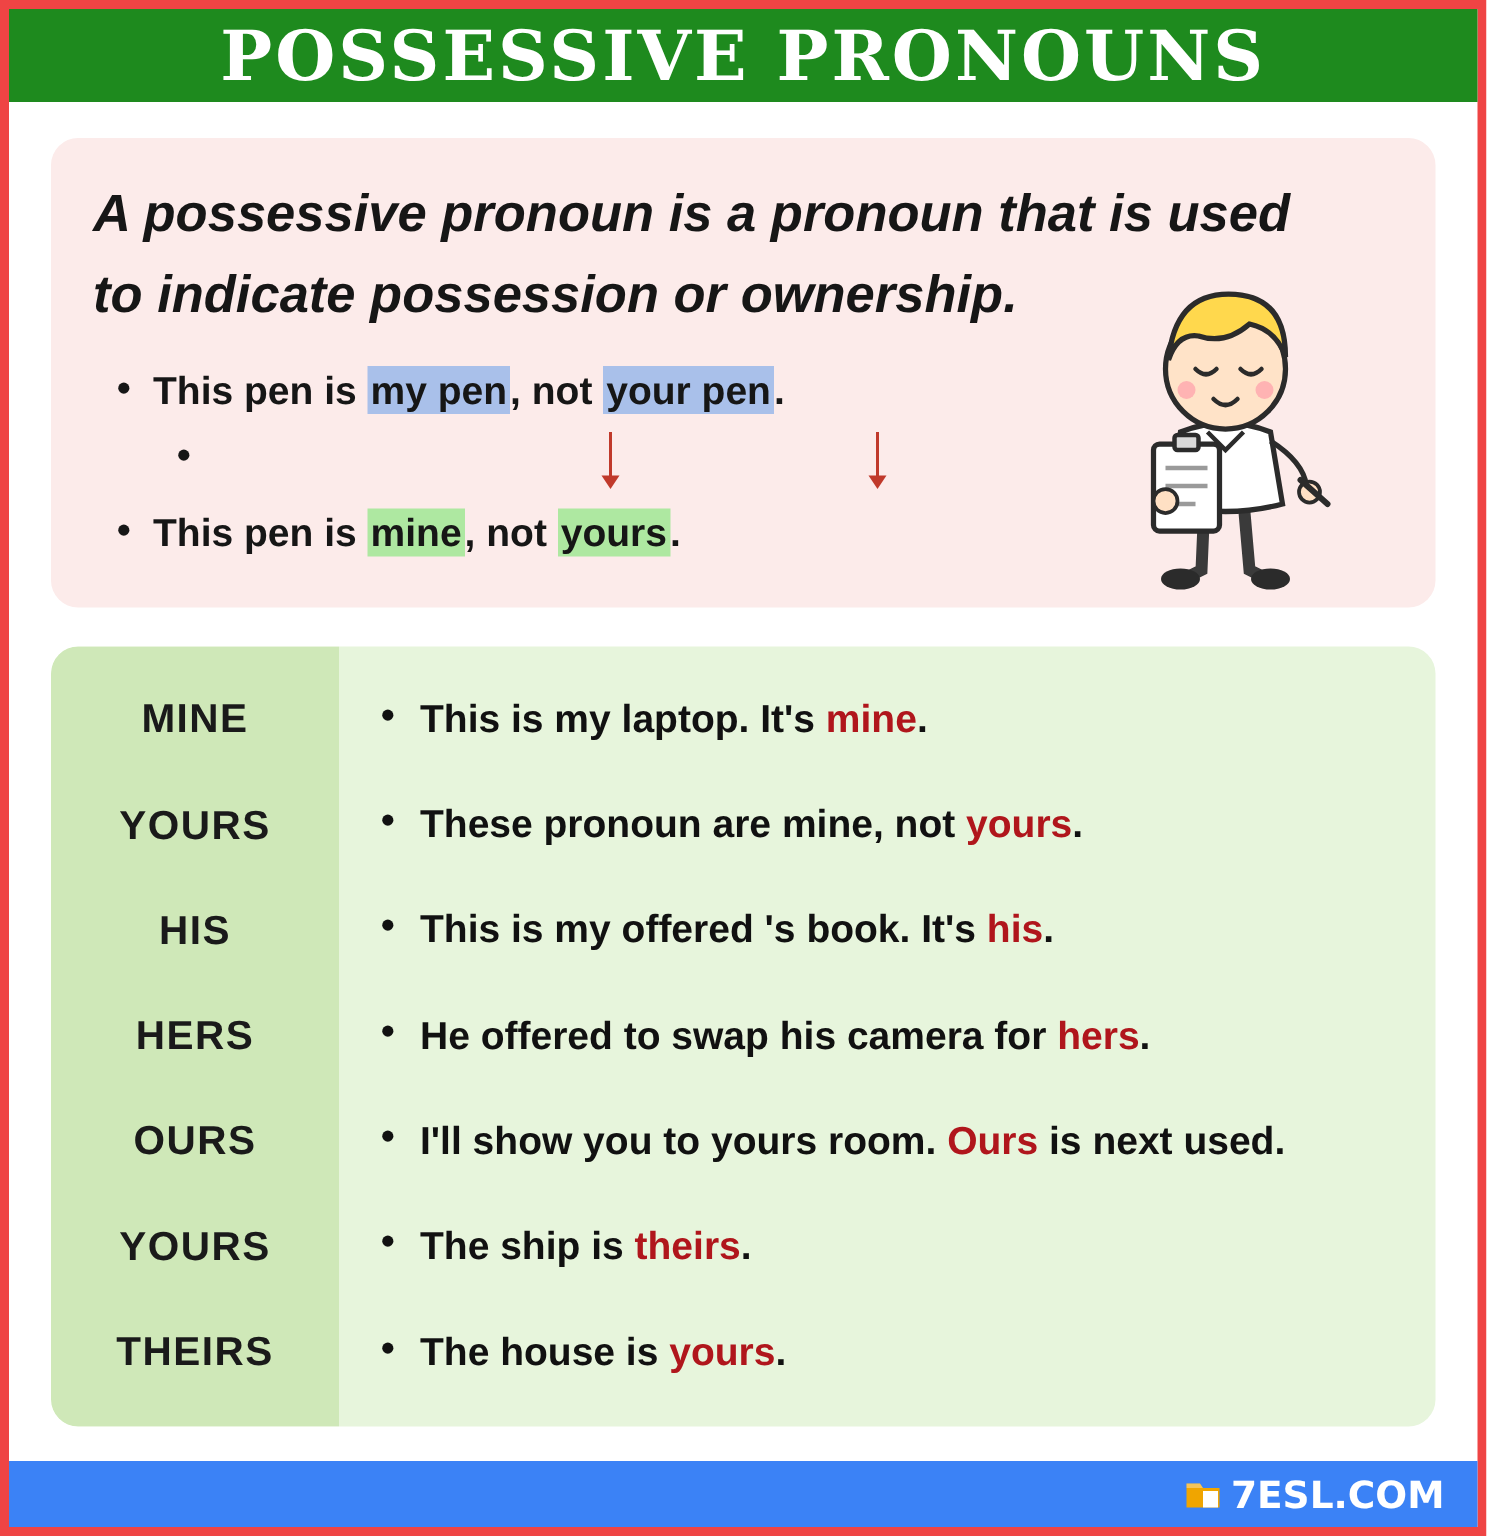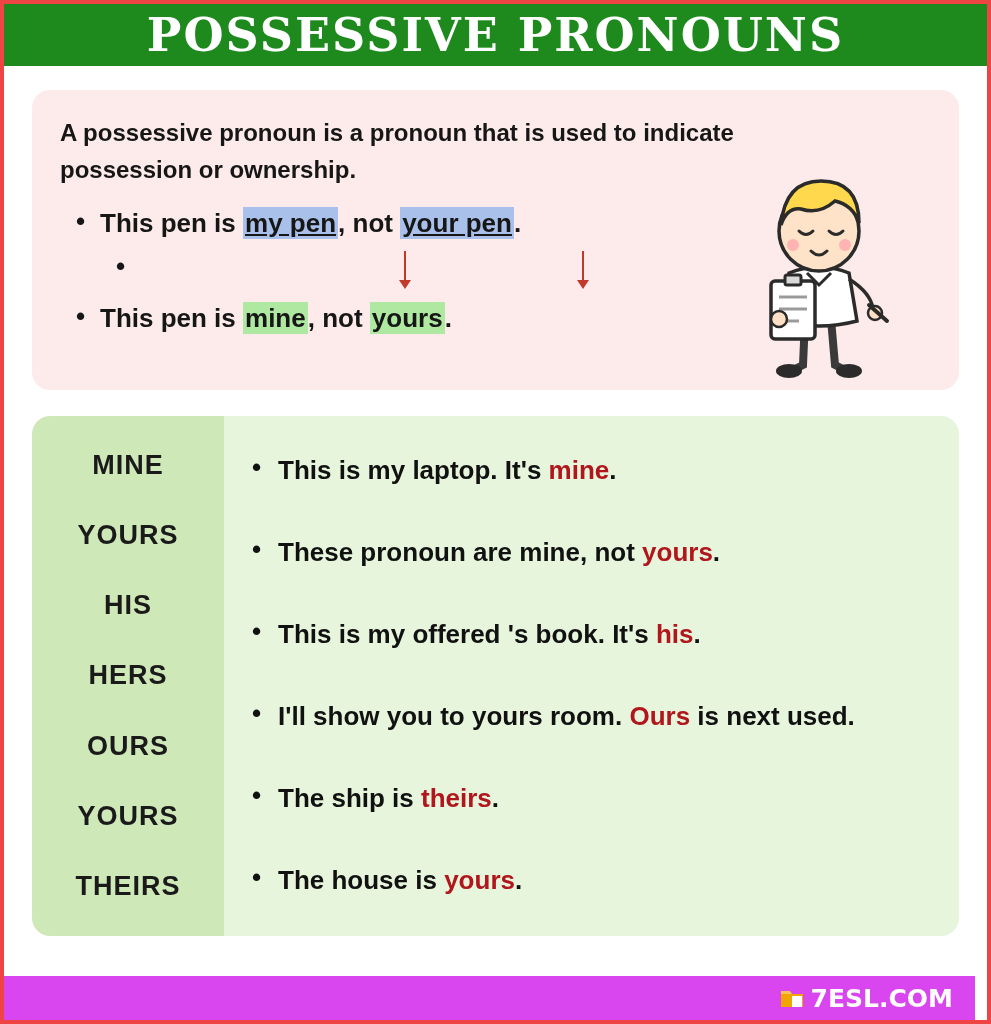--- a/index.html
+++ b/index.html
@@ -11,21 +11,21 @@
     height: 1024px;
     background: #ffffff;
     font-family: "Liberation Sans", sans-serif;
     overflow: hidden;
   }
   .poster {
     position: relative;
     width: 991px;
     height: 1024px;
     box-sizing: border-box;
-    border: 4px solid #ef4444;
+    border: 6px solid #ef4444;
     background: #ffffff;
   }
   
   .title-bar {
     height: 62px;
     background: #1e8a1e;
     display: flex;
     align-items: center;
     justify-content: center;
   }
@@ -44,24 +44,25 @@
     margin: 24px 28px 0 28px;
     background: #fcebea;
     border-radius: 18px;
     padding: 24px 28px 22px 28px;
     min-height: 300px;
     box-sizing: border-box;
   }
   .definition-text {
     font-family: "Liberation Sans", sans-serif;
     font-weight: bold;
-    font-size: 24px;
+    font-size: 35px;
     line-height: 1.55;
     color: #161616;
     max-width: 800px;
+    font-style: italic;
   }
   .examples {
     margin: 18px 0 0 0;
     padding: 0;
     list-style: none;
   }
   .examples li {
     position: relative;
     font-weight: bold;
     font-size: 26px;
@@ -74,21 +75,20 @@
     content: "\2022";
     position: absolute;
     left: 16px;
     top: -2px;
     font-size: 26px;
     color: #161616;
   }
   .hl-blue {
     background: #a9c0ea;
     padding: 1px 2px;
-    text-decoration: underline;
   }
   .hl-green {
     background: #aee8a1;
     padding: 1px 2px;
   }
   .arrow-row {
     position: relative;
     height: 40px;
     margin-left: 40px;
   }
@@ -173,24 +173,24 @@
     top: -3px;
     font-size: 26px;
     color: #111111;
   }
   .red { color: #b0161c; }
 
   
   .footer {
     position: absolute;
     left: 0;
-    right: 12px;
+    right: 0;
     bottom: 0;
     height: 44px;
-    background: #d946ef;
+    background: #3b82f6;
     display: flex;
     align-items: center;
     justify-content: flex-end;
     padding-right: 22px;
     box-sizing: border-box;
   }
   .logo {
     display: flex;
     align-items: center;
     gap: 6px;
@@ -287,20 +287,23 @@
     </div>
     <div class="col-right">
       <div class="sent">
         <span>This is my laptop. It's </span><span class="red">mine</span><span>.</span>
       </div>
       <div class="sent">
         <span>These pronoun are mine, not </span><span class="red">yours</span><span>.</span>
       </div>
       <div class="sent">
         <span>This is my offered 's book. It's </span><span class="red">his</span><span>.</span>
+      </div>
+      <div class="sent">
+        <span>He offered to swap his camera for </span><span class="red">hers</span><span>.</span>
       </div>
       <div class="sent">
         <span>I'll show you to yours room. </span><span class="red">Ours</span><span> is next used.</span>
       </div>
       <div class="sent">
         <span>The ship is </span><span class="red">theirs</span><span>.</span>
       </div>
       <div class="sent">
         <span>The house is </span><span class="red">yours</span><span>.</span>
       </div>

